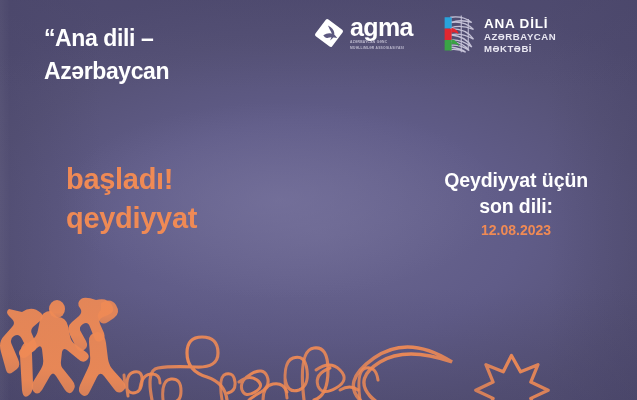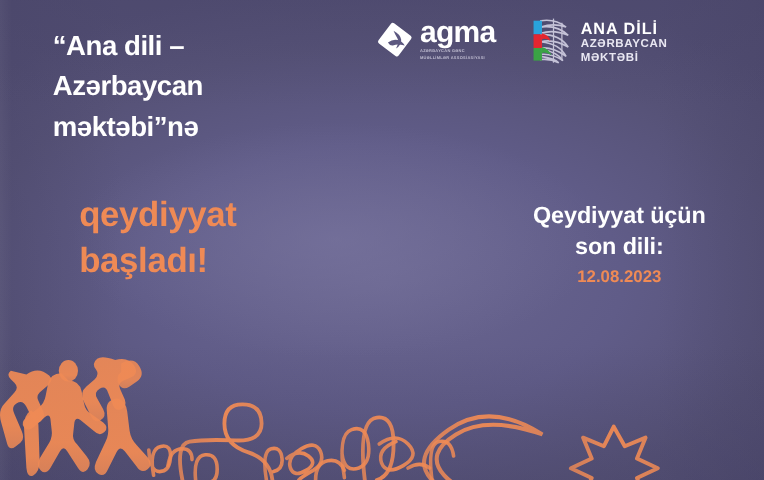--- a/index.html
+++ b/index.html
@@ -262,26 +262,25 @@
         <div class="adm-l1">ANA DİLİ</div>
         <div class="adm-l2">AZƏRBAYCAN</div>
         <div class="adm-l3">MƏKTƏBİ</div>
       </div>
     </div>
   </div>
 
   <div class="headline">
     <span class="ln">“Ana dili –</span>
     <span class="ln">Azərbaycan</span>
-    <span class="ln">məktəbi”nə</span>
   </div>
 
   <div class="subhead">
+    <span class="ln">başladı!</span>
     <span class="ln">qeydiyyat</span>
-    <span class="ln">başladı!</span>
   </div>
 
   <div class="deadline">
     <div class="dl-line">Qeydiyyat üçün</div>
     <div class="dl-line">son dili:</div>
     <div class="dl-date">12.08.2023</div>
   </div>
 
 </div>
 

